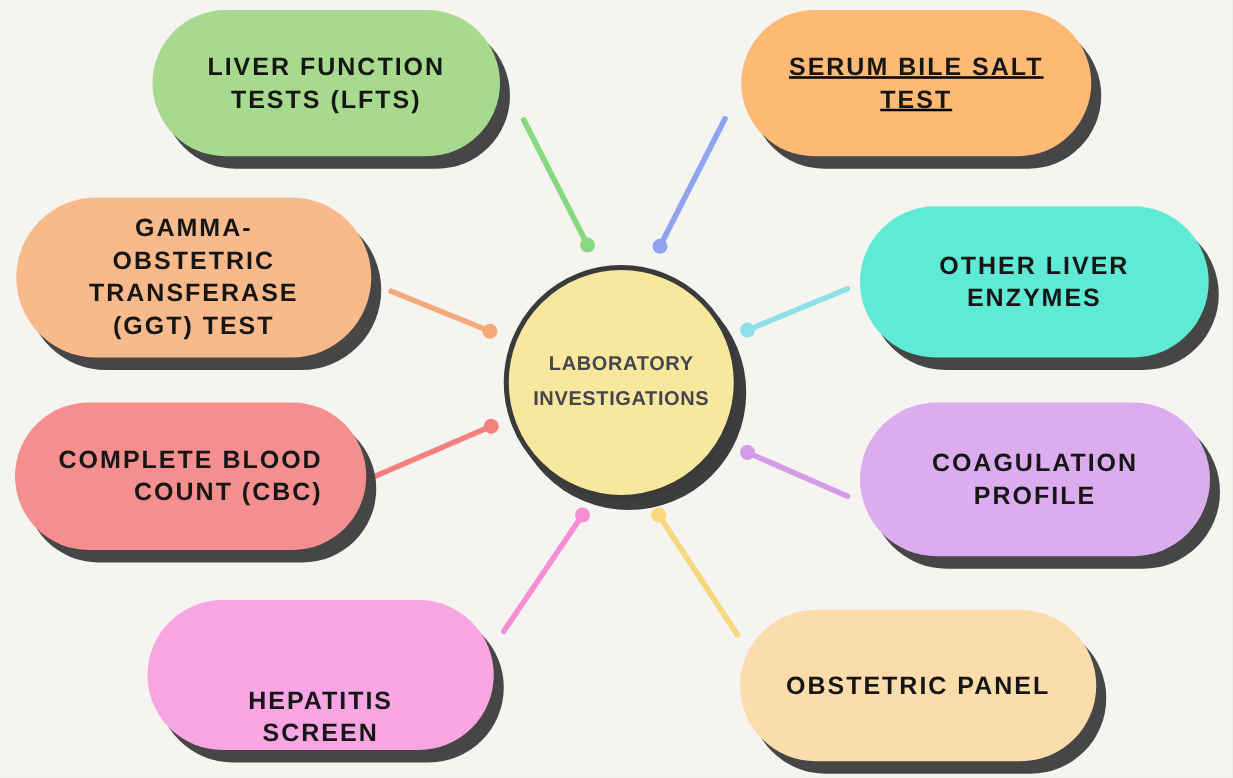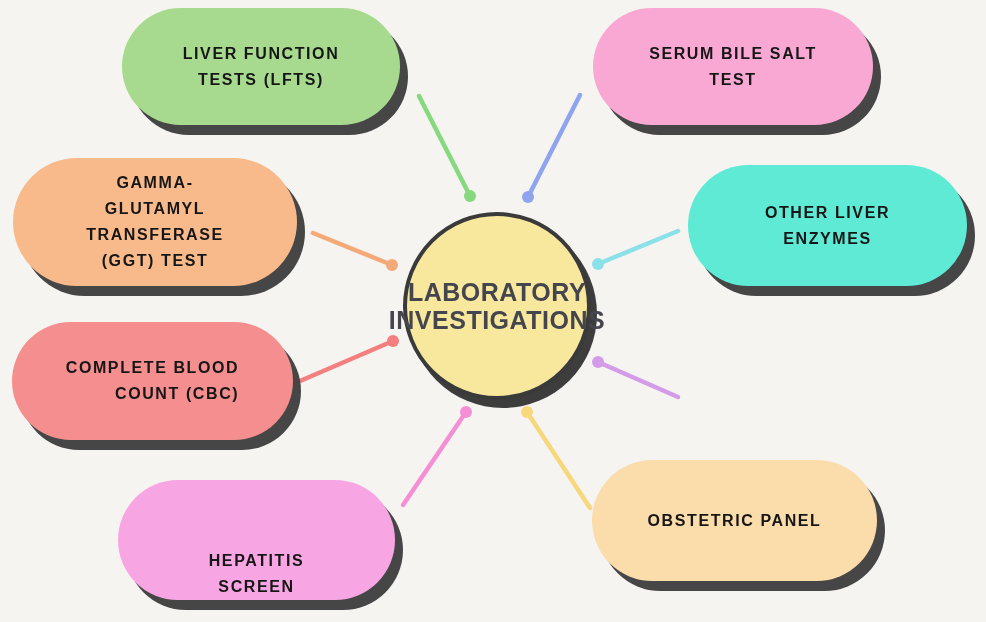--- a/index.html
+++ b/index.html
@@ -28,52 +28,52 @@
     display: flex;
     align-items: center;
     justify-content: center;
     border-radius: 70px;
     box-shadow: 8px 10px 0 #464646;
     box-sizing: border-box;
     text-align: center;
   }
   .node .label {
     font-weight: bold;
-    font-size: 16px;
+    font-size: 20px;
     line-height: 26px;
     letter-spacing: 1.6px;
     color: #161616;
     white-space: pre-line;
   }
   .node-0 { left: 122px; top:   8px; width: 278px; height: 117px; }
   .node-1 { left: 593px; top:   8px; width: 280px; height: 117px; }
   .node-2 { left:  13px; top: 158px; width: 284px; height: 128px; }
   .node-3 { left: 688px; top: 165px; width: 279px; height: 121px; }
   .node-4 { left:  12px; top: 322px; width: 281px; height: 118px; }
   .node-5 { left: 688px; top: 322px; width: 280px; height: 123px; }
   .node-6 { left: 118px; top: 480px; width: 277px; height: 120px; }
-  .node-7 { left: 592px; top: 460px; width: 285px; height: 121px; }
+  .node-7 { left: 592px; top: 488px; width: 285px; height: 121px; }
   .center-circle {
     position: absolute;
     left: 403px;
     top: 212px;
     width: 180px;
     height: 180px;
     border-radius: 50%;
     border: 4px solid #3a3a3a;
     box-shadow: 6px 8px 0 #3d3d3d;
     display: flex;
     align-items: center;
     justify-content: center;
     text-align: center;
     box-sizing: content-box;
   }
   .center-circle .label {
     font-weight: bold;
-    font-size: 25px;
+    font-size: 16px;
     line-height: 28px;
     letter-spacing: 0.5px;
     color: #45454e;
     white-space: pre-line;
   }
 </style>
 </head>
 <body>
 
 <div class="canvas">
@@ -111,42 +111,46 @@
       <line x1="590" y1="508" x2="527" y2="412" stroke-width="4.5" stroke-linecap="round" stroke="#f8d87d"></line>
       <circle cx="527" cy="412" r="6" fill="#f8d87d"></circle>
     </g>
   </svg>
 
   <div class="node node-0" style="background: rgb(167, 218, 142);">
     <span class="label">LIVER FUNCTION
 TESTS (LFTS)</span>
   </div>
 
-  <div class="node node-1" style="background: #f9a8d4;">
+  <div class="node node-1" style="background: #fdba74; text-decoration: underline;">
     <span class="label">SERUM BILE SALT
 TEST</span>
   </div>
 
   <div class="node node-2" style="background: rgb(249, 186, 139);">
     <span class="label">GAMMA-
-GLUTAMYL
+OBSTETRIC
 TRANSFERASE
 (GGT) TEST</span>
   </div>
 
   <div class="node node-3" style="background: #5eead4;">
     <span class="label">OTHER LIVER
 ENZYMES</span>
   </div>
 
   <div class="node node-4" style="background: rgb(245, 142, 142); text-align: right;">
     <span class="label">COMPLETE BLOOD
 COUNT (CBC)</span>
   </div>
 
+  <div class="node node-5" style="background: rgb(220, 173, 238);">
+    <span class="label">COAGULATION
+PROFILE</span>
+  </div>
 
   <div class="node node-6" style="background: rgb(248, 166, 227); align-items: flex-end;">
     <span class="label">HEPATITIS
 SCREEN</span>
   </div>
 
   <div class="node node-7" style="background: rgb(251, 220, 171);">
     <span class="label">OBSTETRIC PANEL</span>
   </div>
 

